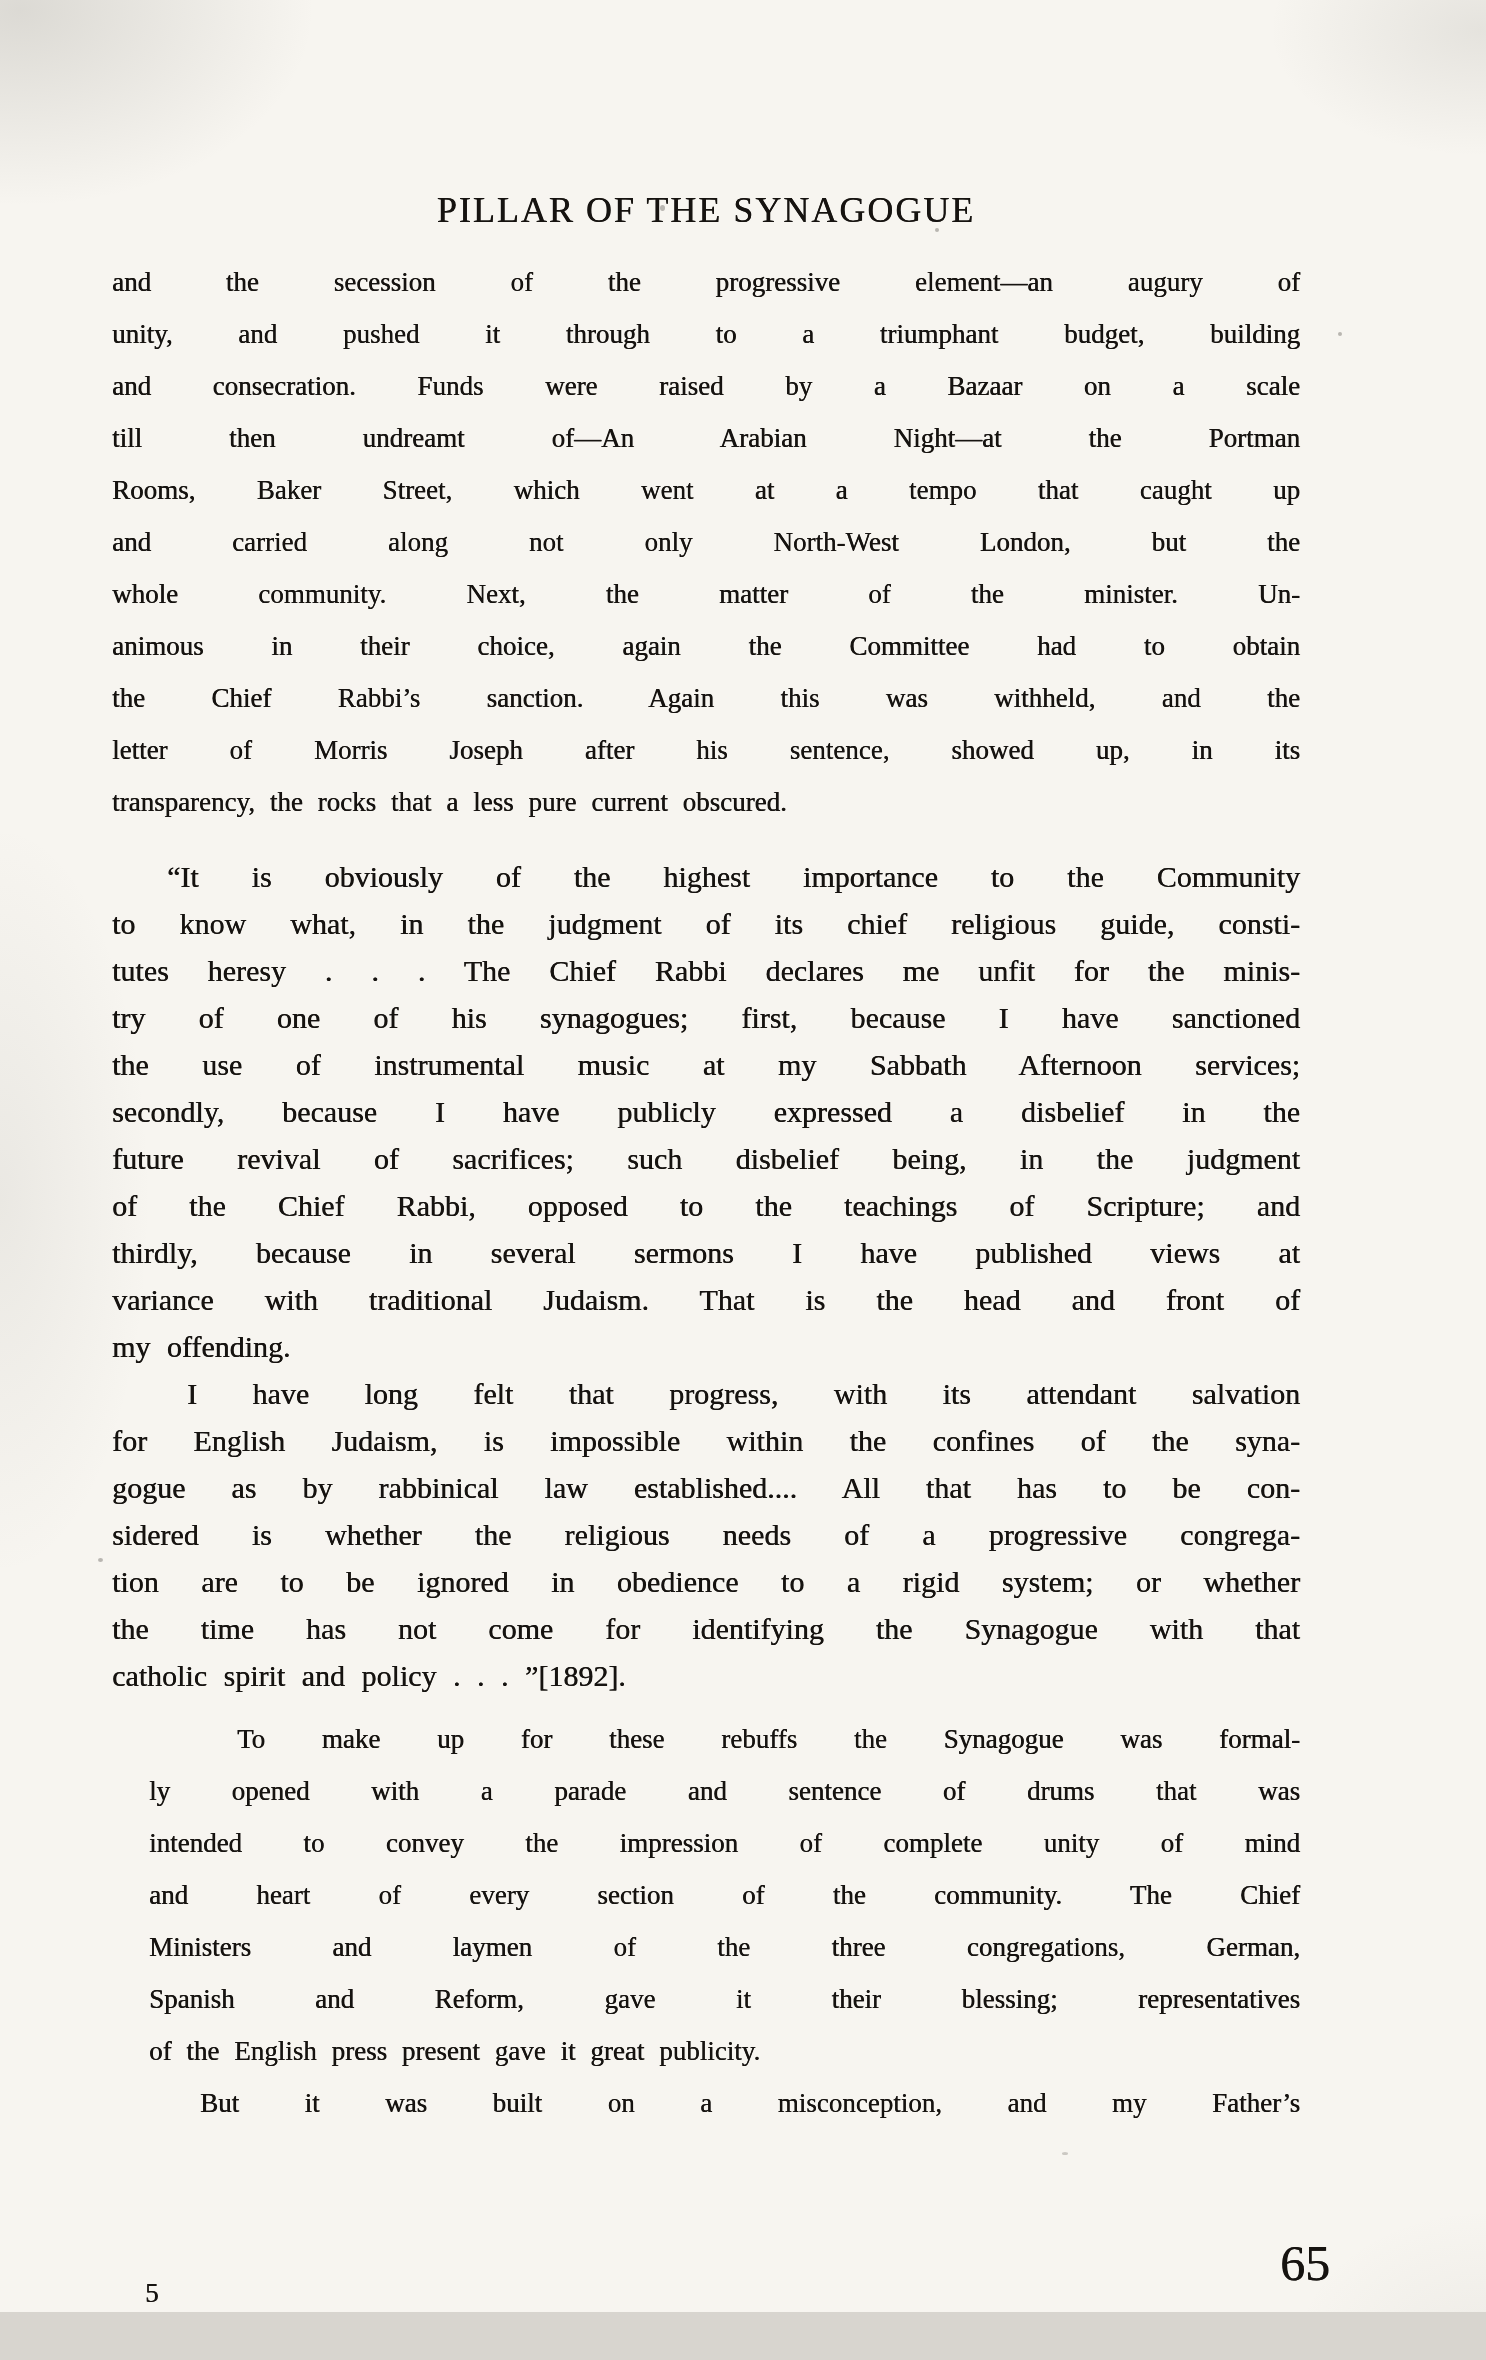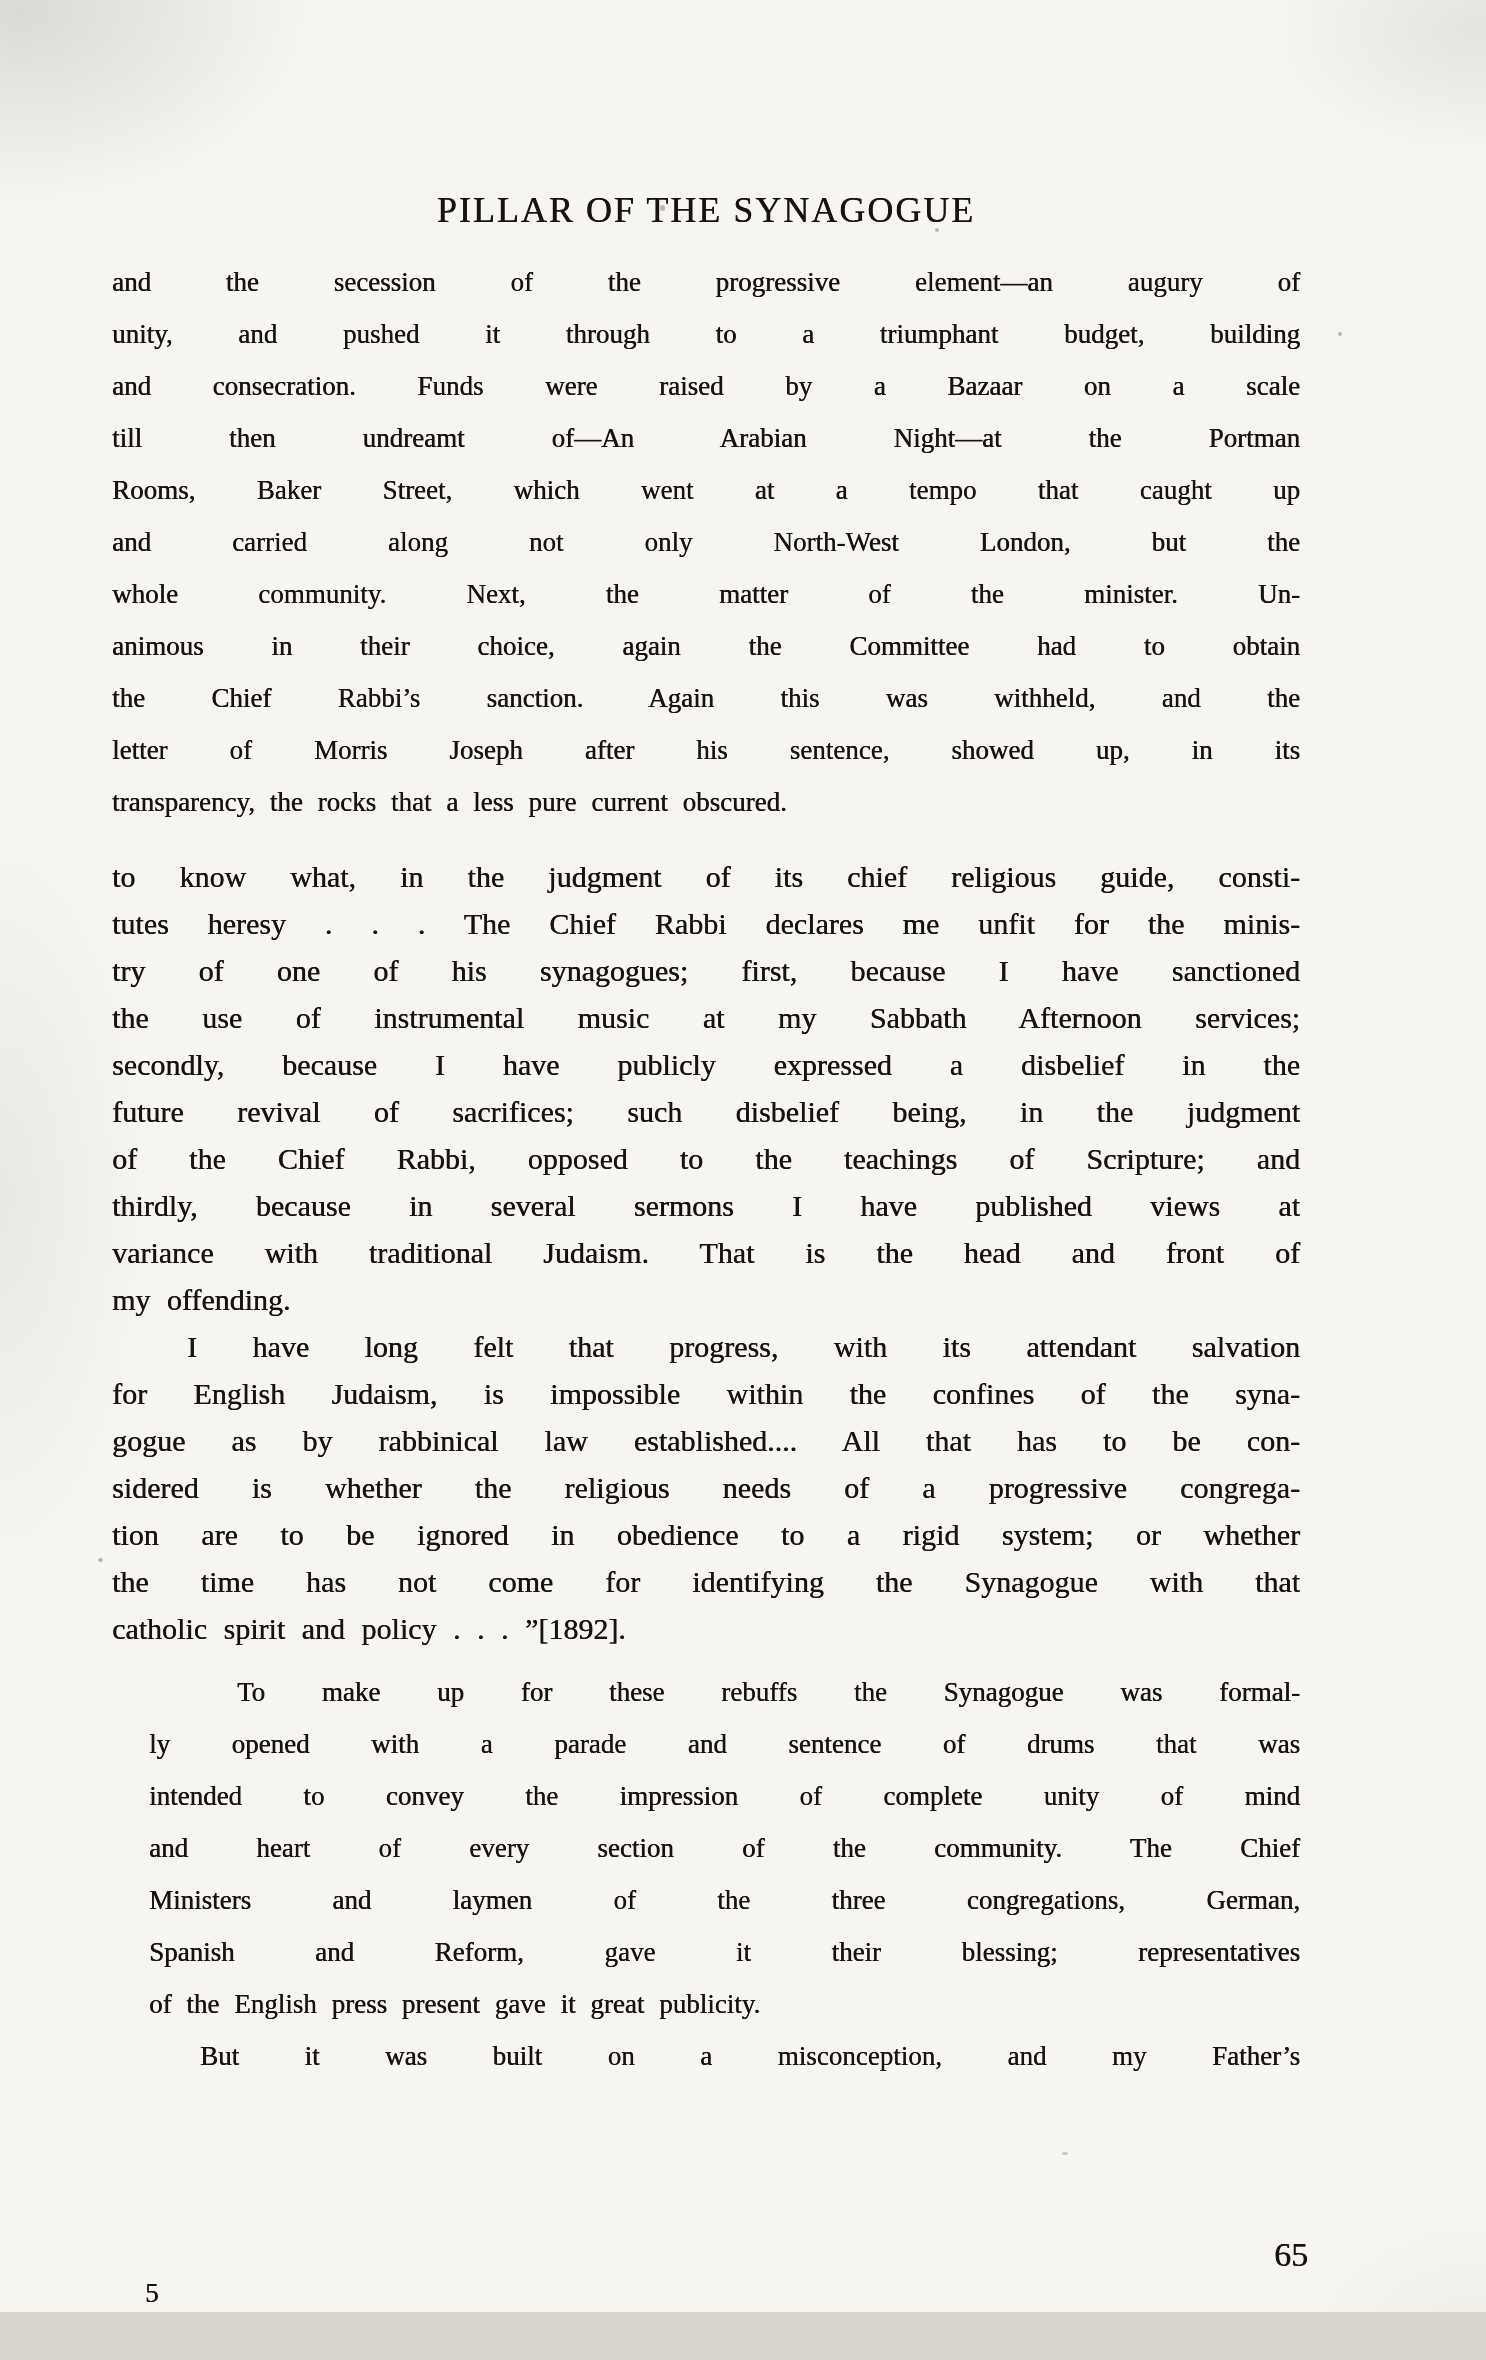--- a/index.html
+++ b/index.html
@@ -64,23 +64,23 @@
   .line.ind-q2 { padding-left: 75px; }
   .sig {
     position: absolute;
     left: 145px;
     top: 2278px;
     font-size: 27px;
     text-shadow: 0.4px 0 currentColor;
   }
   .folio {
     position: absolute;
-    right: 178px;
+    right: 156px;
     top: 2238px;
-    font-size: 34px;
+    font-size: 50px;
     line-height: 1;
     text-shadow: 0.5px 0 currentColor;
   }
   .speck {
     position: absolute;
     background: rgba(70,66,60,0.35);
     border-radius: 50%;
   }
   .speck.s1 { left: 660px;  top: 205px;  width: 5px; height: 6px; }
   .speck.s2 { left: 935px;  top: 228px;  width: 4px; height: 4px; }
@@ -105,20 +105,21 @@
         <div class="line">Rooms, Baker Street, which went at a tempo that caught up</div>
         <div class="line">and carried along not only North-West London, but the</div>
         <div class="line">whole community. Next, the matter of the minister. Un-</div>
         <div class="line">animous in their choice, again the Committee had to obtain</div>
         <div class="line">the Chief Rabbi’s sanction. Again this was withheld, and the</div>
         <div class="line">letter of Morris Joseph after his sentence, showed up, in its</div>
         <div class="line flush">transparency, the rocks that a less pure current obscured.</div>
       </div>
 
     <div class="para quote">
+        <div class="line ind-q1">“It is obviously of the highest importance to the Community</div>
         <div class="line">to know what, in the judgment of its chief religious guide, consti-</div>
         <div class="line">tutes heresy . . . The Chief Rabbi declares me unfit for the minis-</div>
         <div class="line">try of one of his synagogues; first, because I have sanctioned</div>
         <div class="line">the use of instrumental music at my Sabbath Afternoon services;</div>
         <div class="line">secondly, because I have publicly expressed a disbelief in the</div>
         <div class="line">future revival of sacrifices; such disbelief being, in the judgment</div>
         <div class="line">of the Chief Rabbi, opposed to the teachings of Scripture; and</div>
         <div class="line">thirdly, because in several sermons I have published views at</div>
         <div class="line">variance with traditional Judaism. That is the head and front of</div>
         <div class="line flush">my offending.</div>

